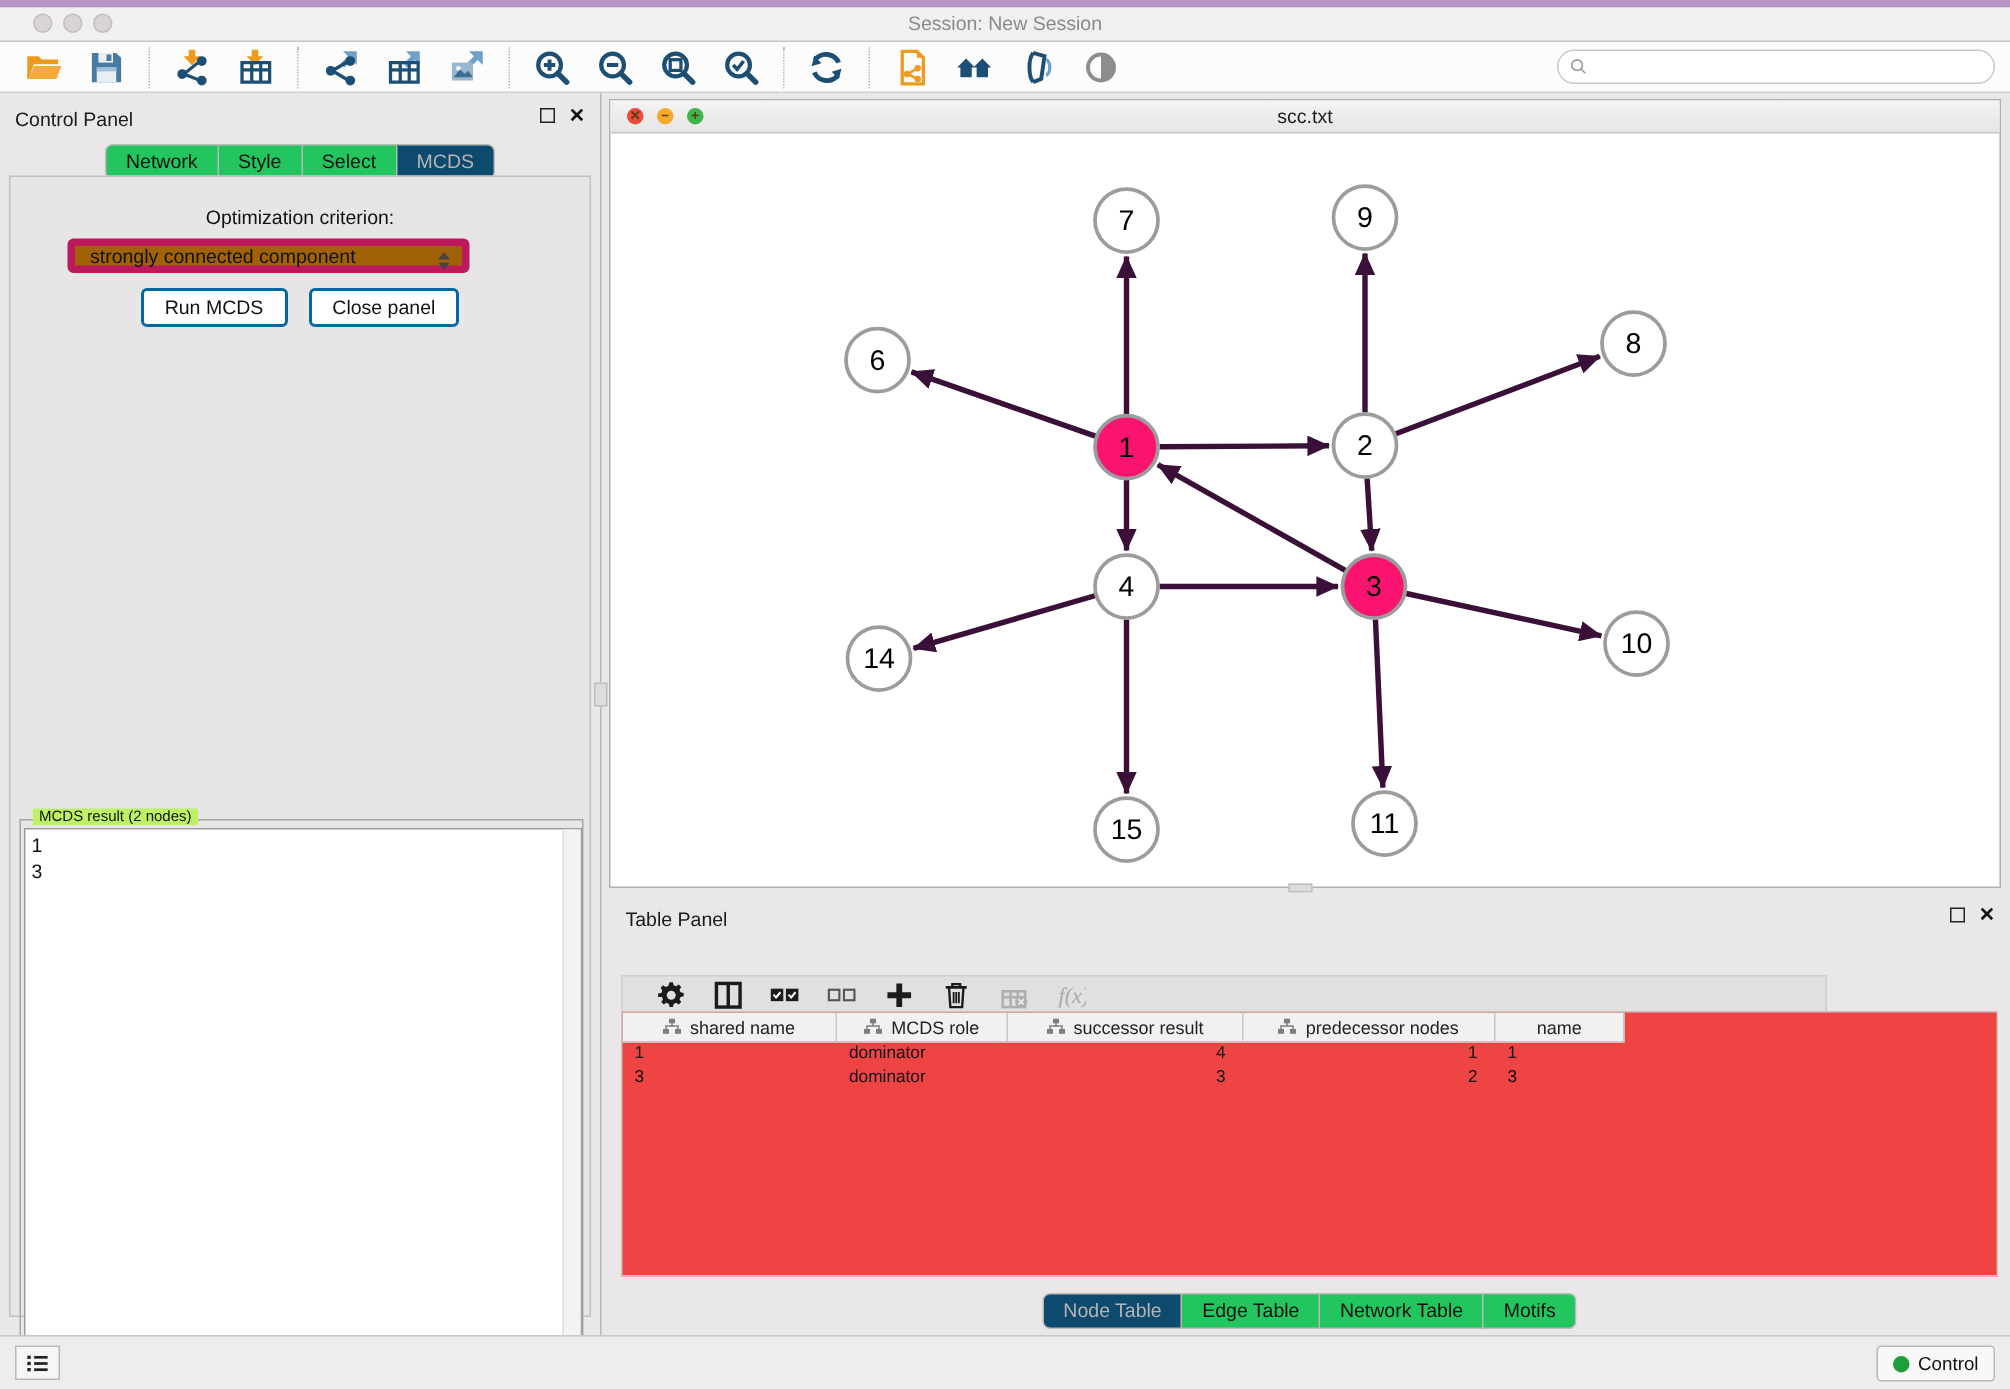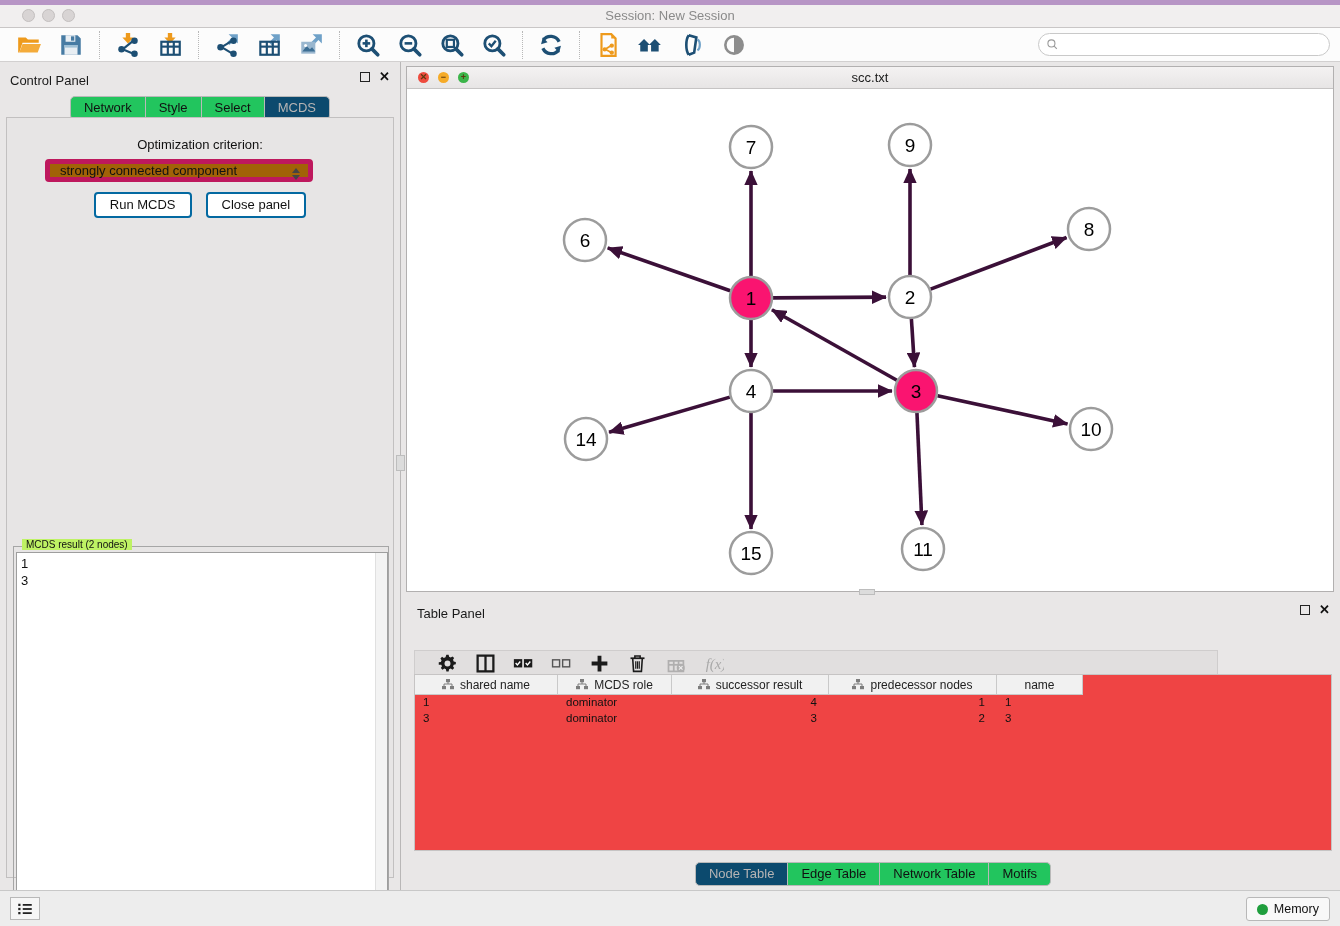--- a/index.html
+++ b/index.html
@@ -543,15 +543,15 @@
         </g>
       <g stroke="#222" stroke-width="2.4">
           <line x1="9" y1="6.5" x2="21" y2="6.5"></line>
           <line x1="9" y1="12" x2="21" y2="12"></line>
           <line x1="9" y1="17.5" x2="21" y2="17.5"></line>
         </g>
     </svg>
   </div>
   <div id="memory-btn">
     <span id="memory-dot"></span>
-    <span>Memory</span>
+    <span>Control</span>
   </div>
 </div>
 
 </body></html>

